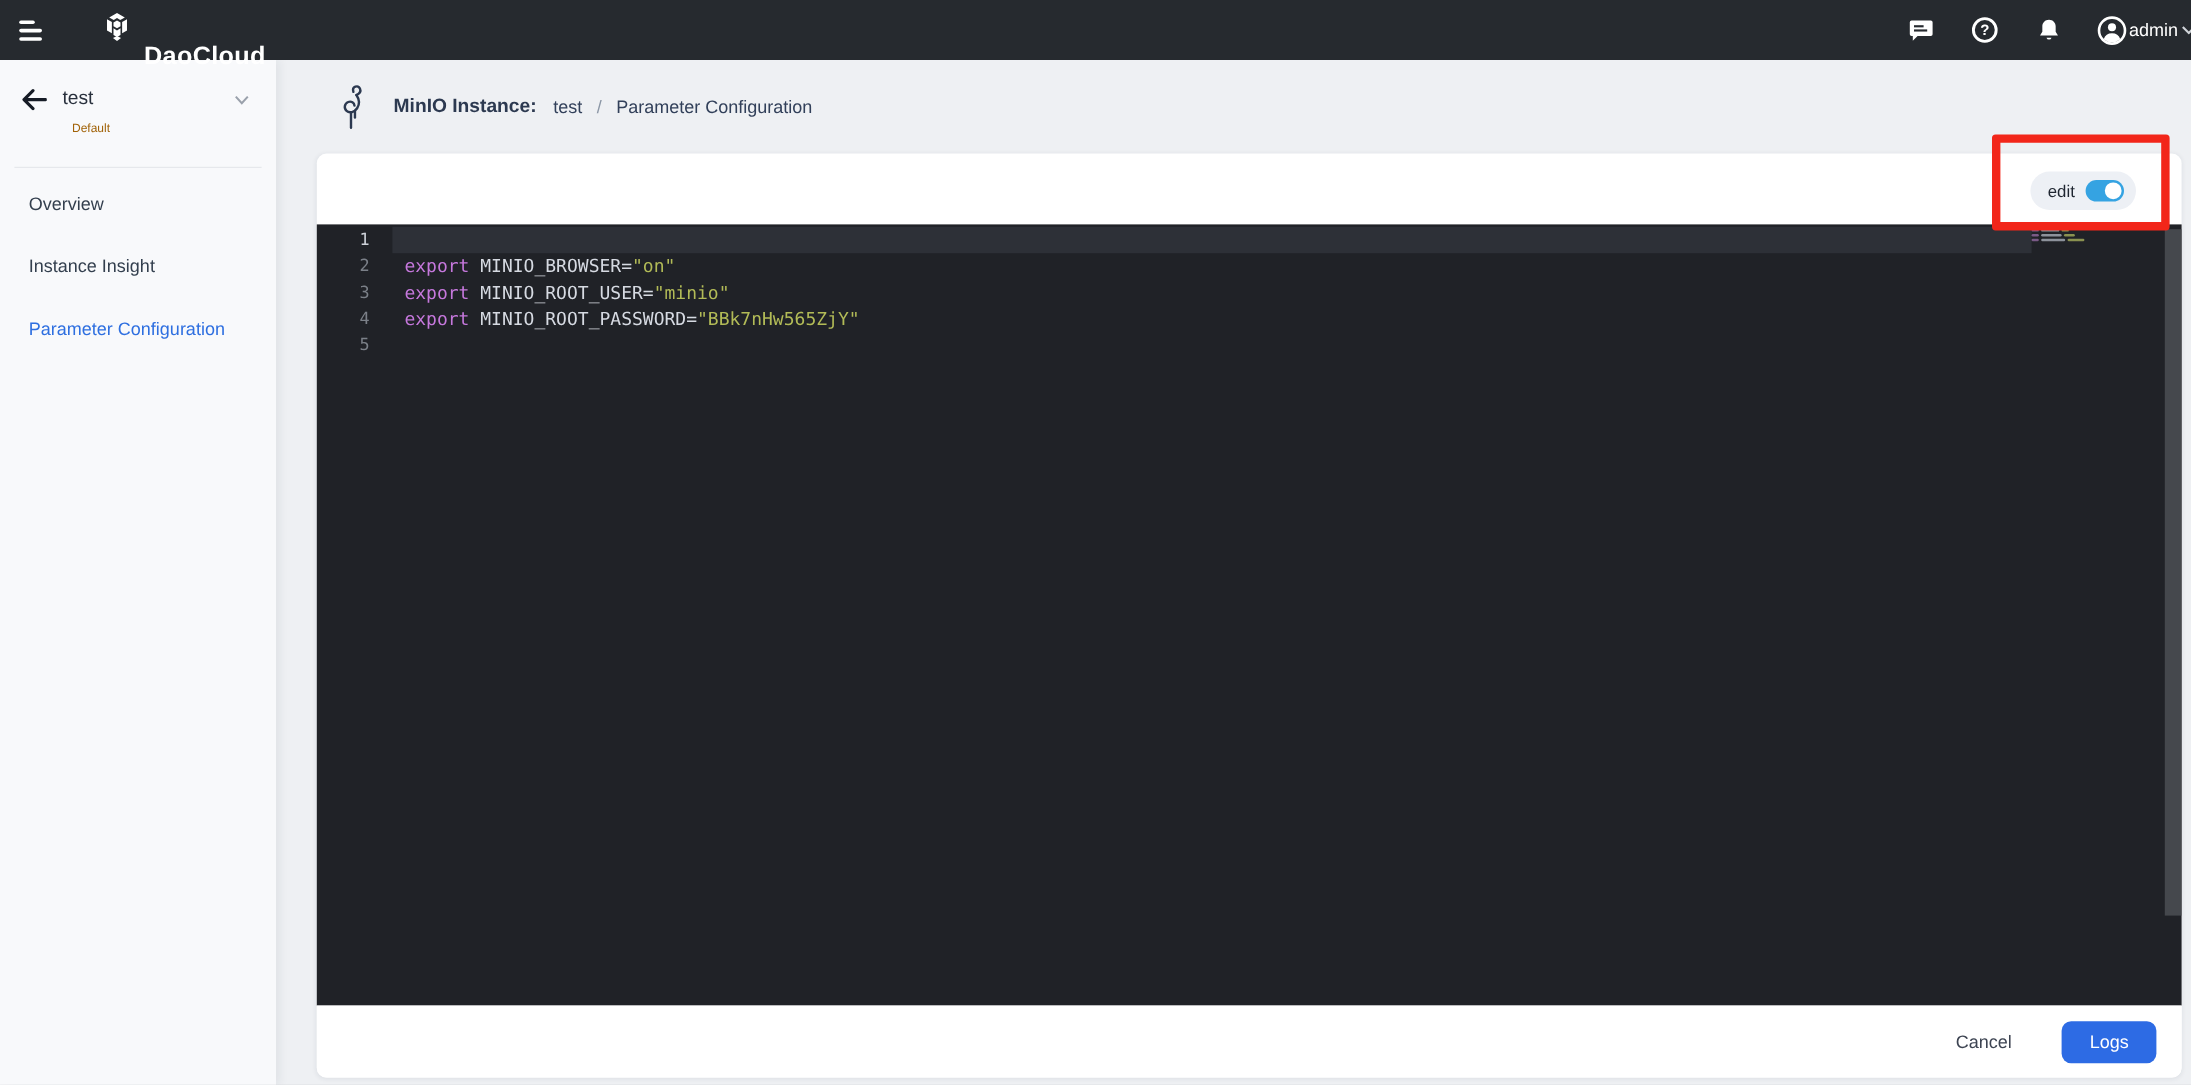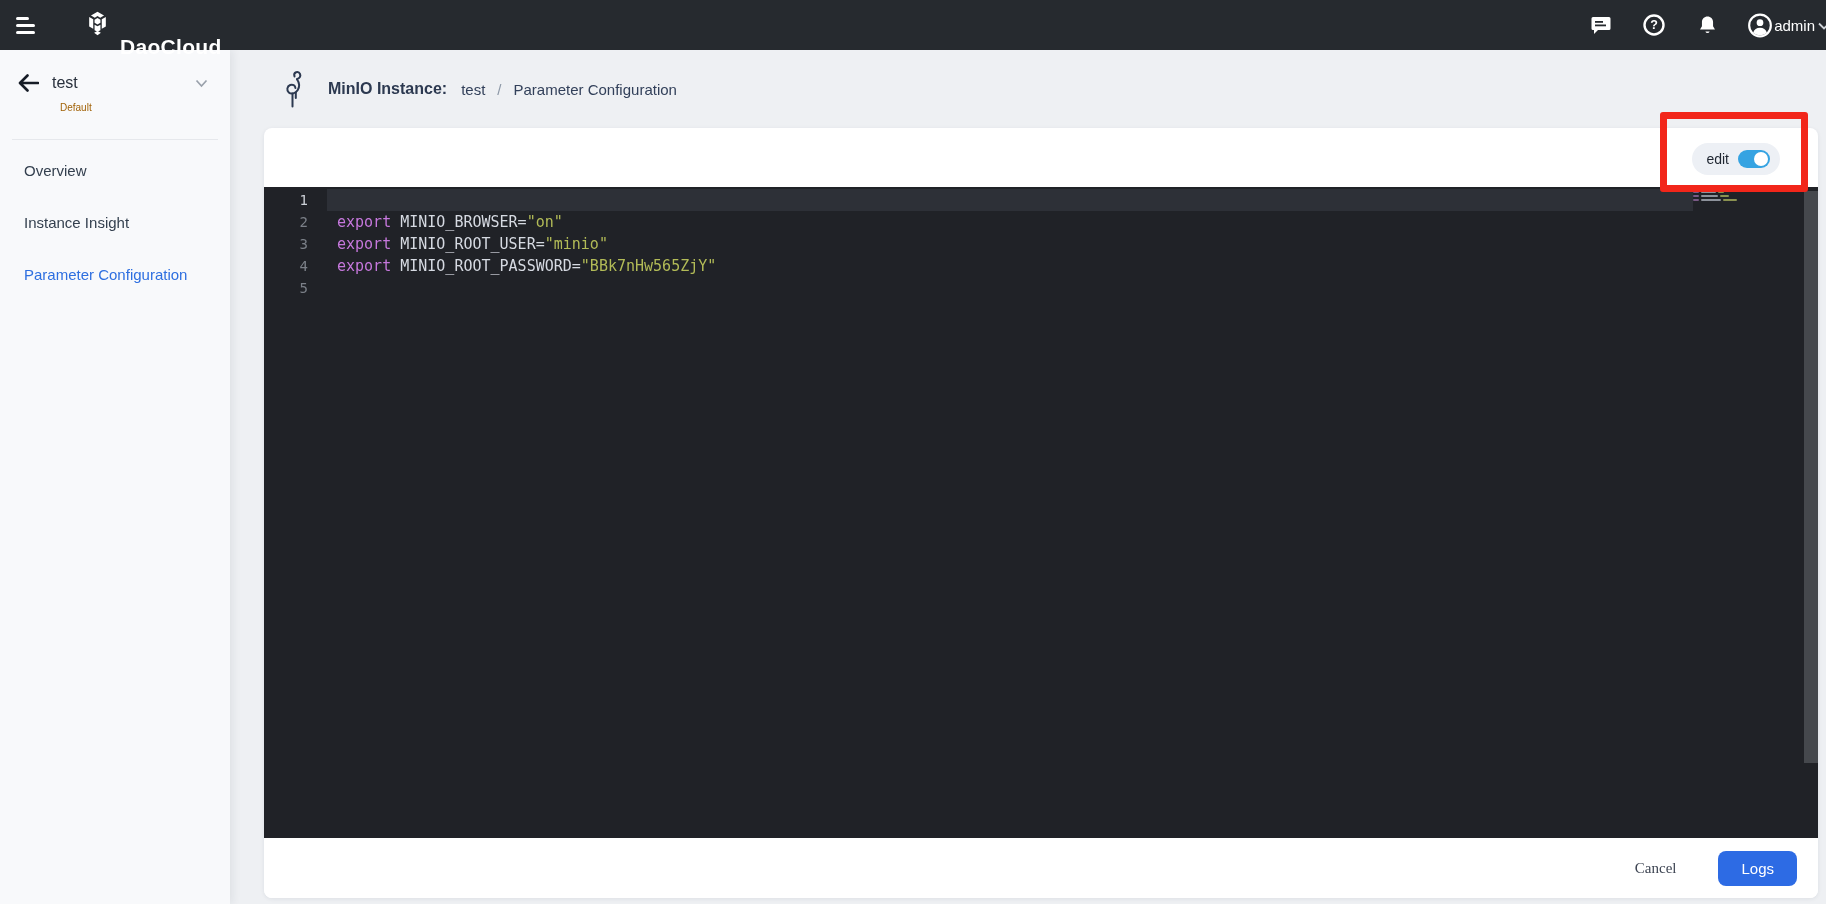--- a/index.html
+++ b/index.html
@@ -76,21 +76,21 @@
   .mm-row { display:flex; gap:2px; height:2px; margin-bottom:2px; }
   .mm-seg { height:2px; border-radius:1px; }
   .editor-scrollbar { position:absolute; top:4px; right:0; width:14px; height:572px;
     background:#45484d; cursor:pointer; }
 
   
   .card-footer { position:absolute; left:0; right:0; bottom:0; height:60px;
     display:flex; align-items:center; justify-content:flex-end;
     padding-right:21px; background:#fff; border-radius:0 0 8px 8px; }
   .btn-cancel { background:none; border:none; font-size:15px; color:#3d4452;
-    cursor:pointer; margin-right:42px; font-family:Liberation Serif, serif; }
+    cursor:pointer; margin-right:42px; font-family:Liberation Sans, sans-serif; }
   .btn-save { background:#2d6be4; border:none; color:#fff; font-size:15px;
     border-radius:8px; padding:9px 23px; cursor:pointer; font-family:inherit; }
 
   
   .annotation { position:absolute; left:1660px; top:112px; width:148px; height:80px;
     border:7px solid #f2261a; border-radius:3px; z-index:60; pointer-events:none; }
 </style>
 </head>
 <body>
 

